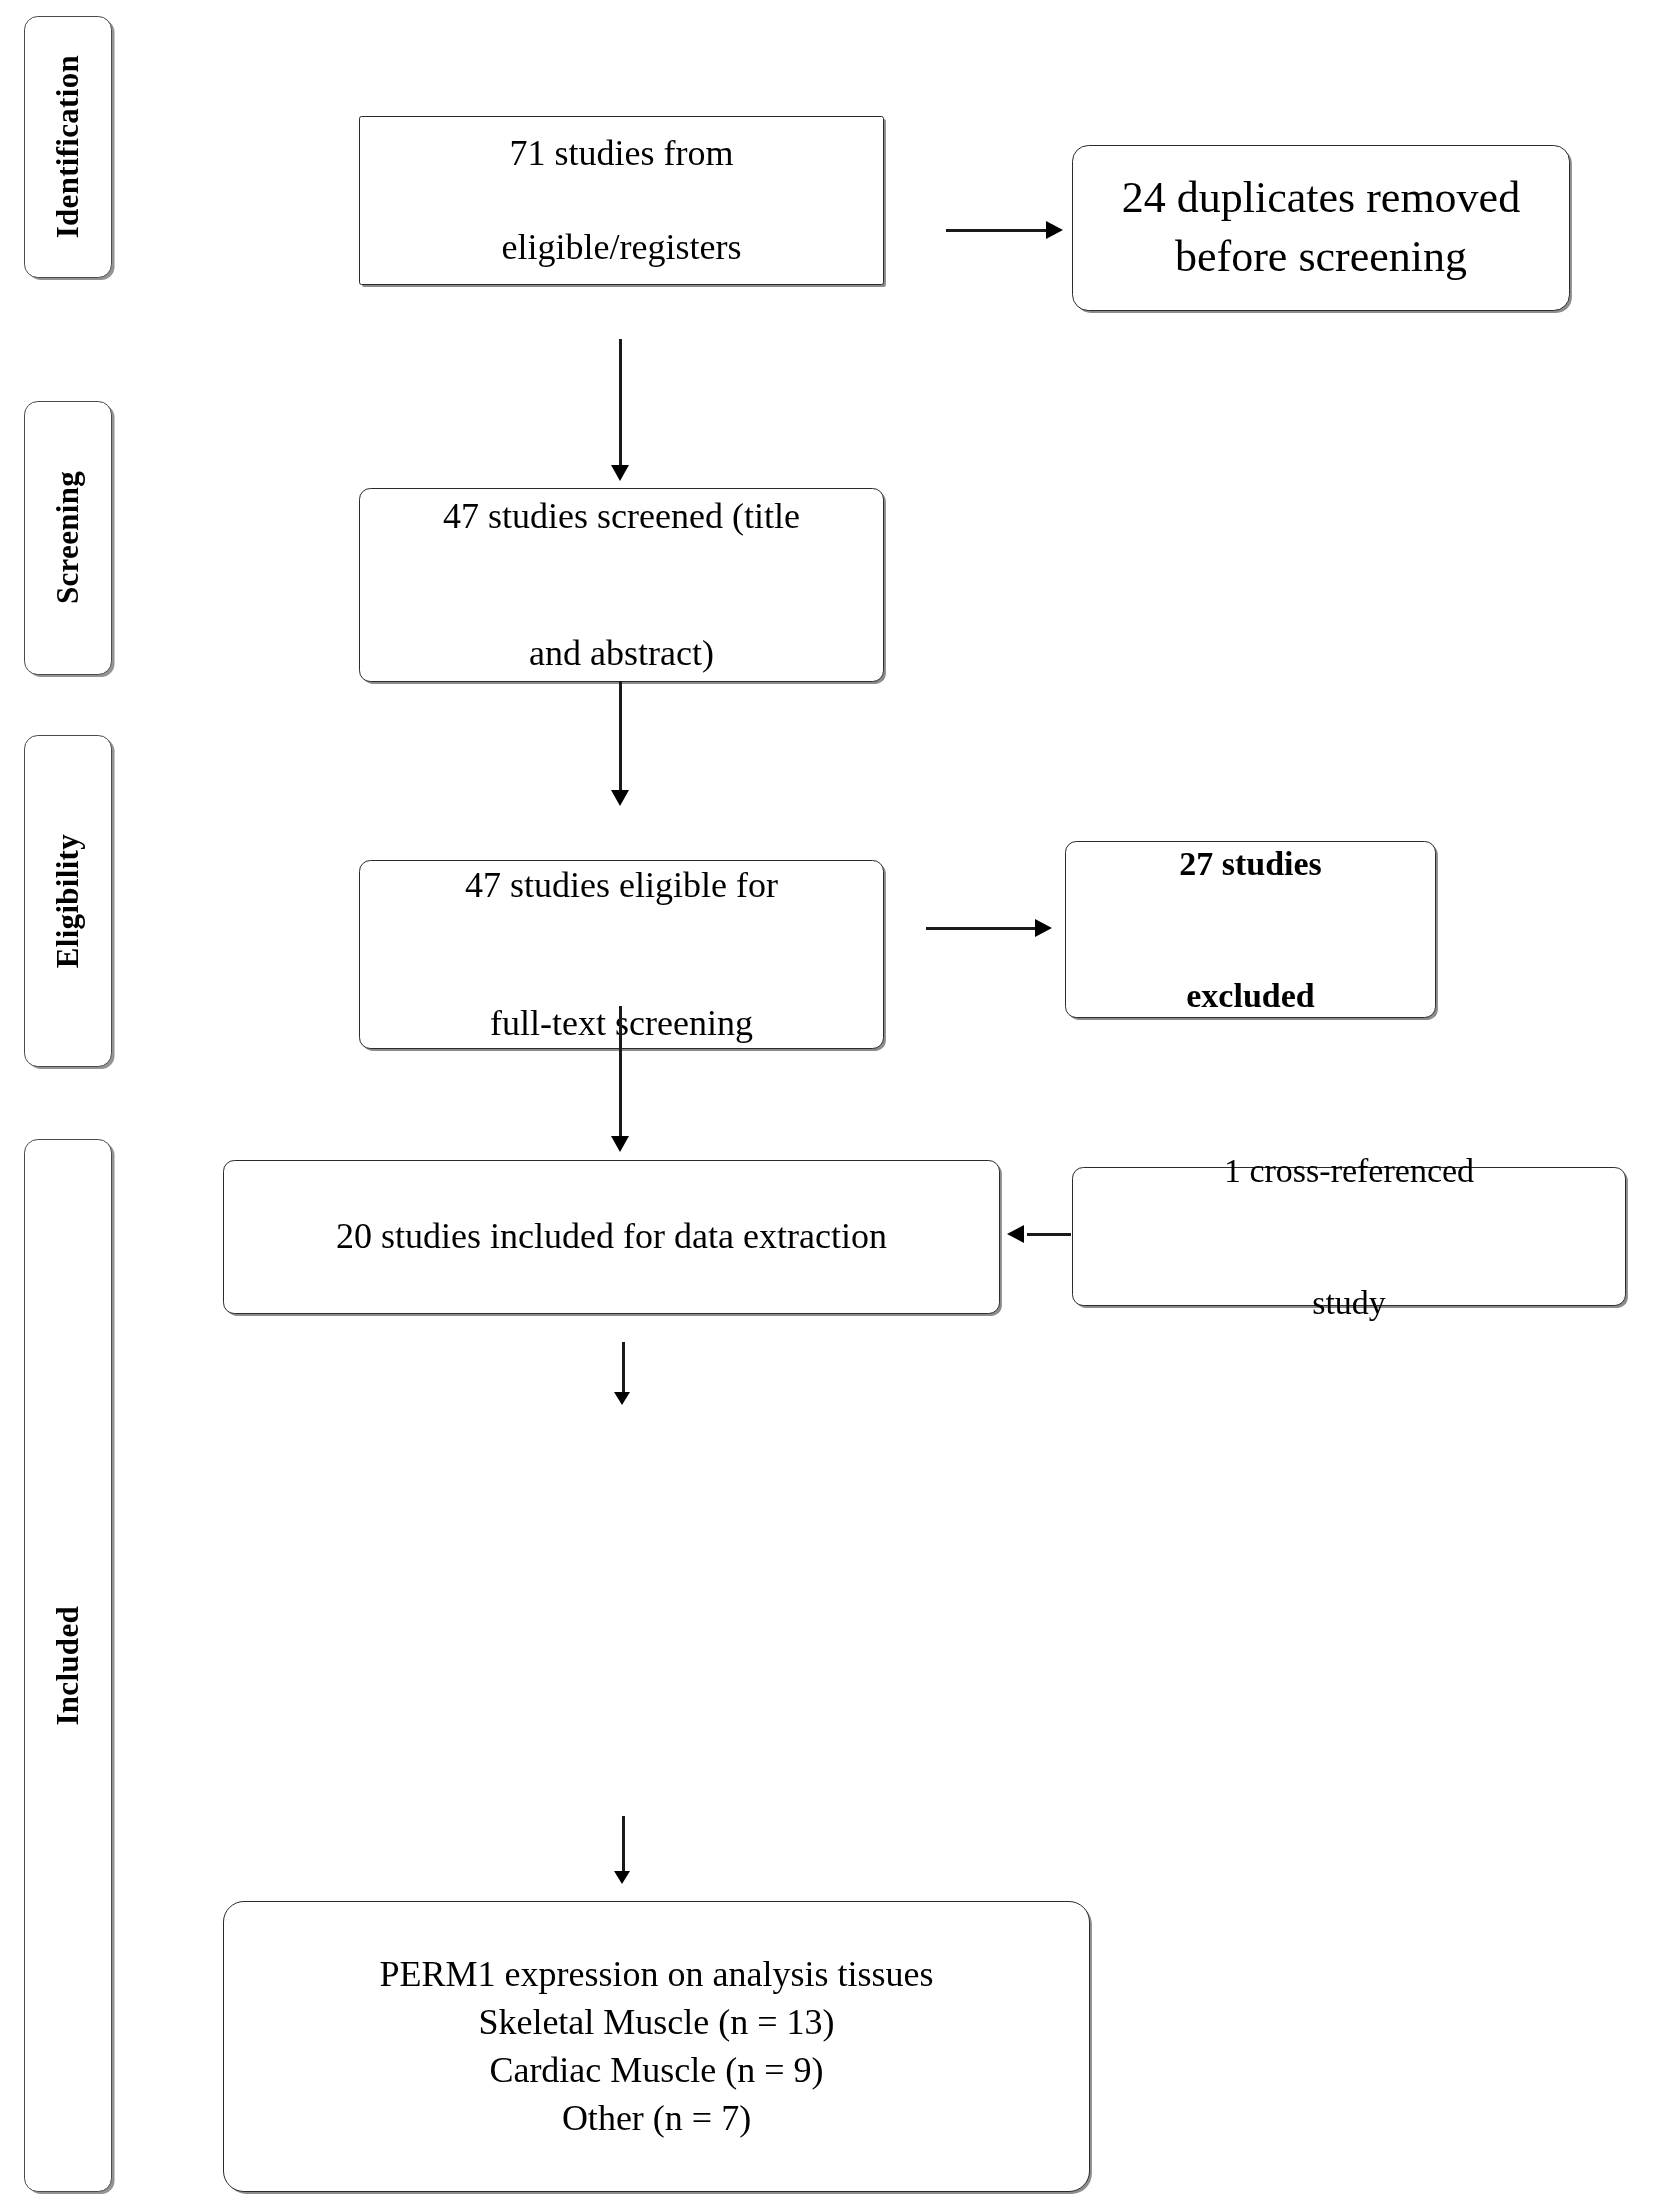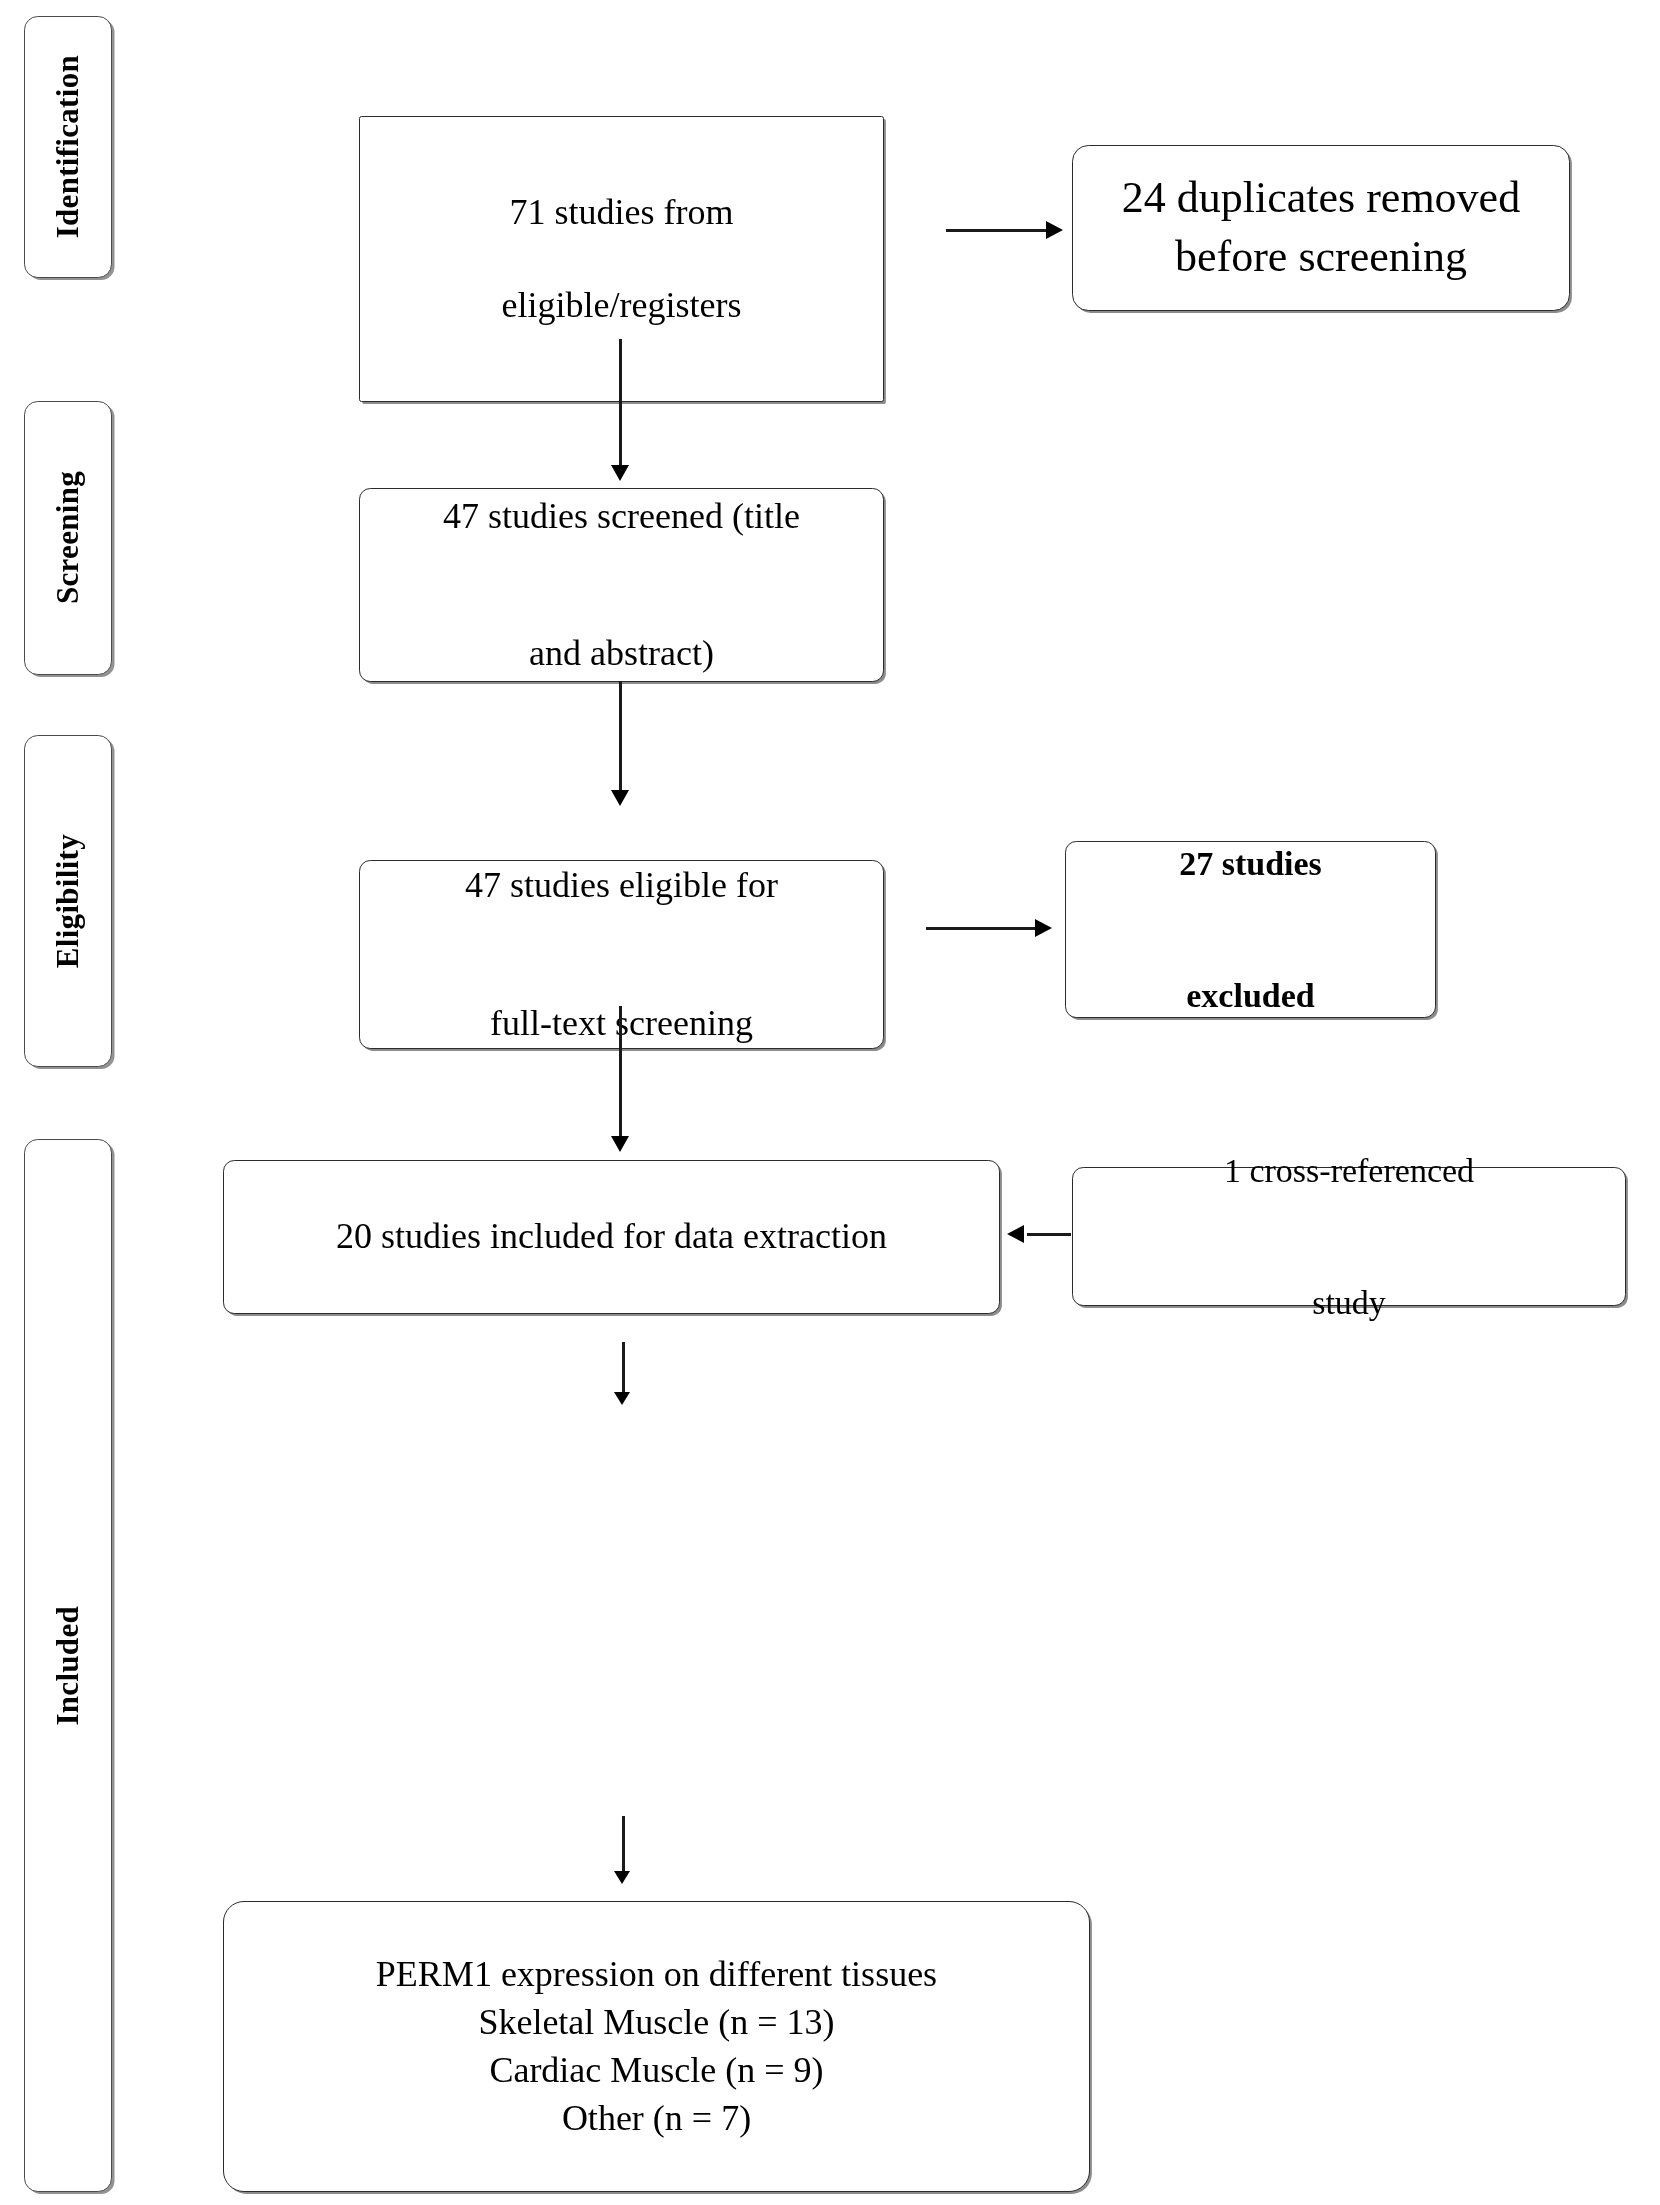--- a/index.html
+++ b/index.html
@@ -105,21 +105,21 @@
     border-bottom: 9.4px solid transparent;
     border-right: 17.5px solid #000000;
   }
 
   
   #stage-identification { left: 24px;  top: 15.7px;   width: 88px; height: 262px; }
   #stage-screening      { left: 24px;  top: 401px;  width: 88px; height: 274px; }
   #stage-eligibility    { left: 24px;  top: 735px; width: 88px; height: 332px; }
   #stage-included       { left: 24px;  top: 1139px; width: 88px; height: 1053px; }
 
-  #box-identified    { left: 359px;  top: 116px;  width: 525px;  height: 286px;  font-size: 36px; }
+  #box-identified    { left: 359px;  top: 116px;  width: 525px;  height: 169px;  font-size: 36px; }
   #box-duplicates    { left: 1072px; top: 145px;  width: 498px;  height: 166px;  font-size: 44px; }
   #box-screened      { left: 359px;  top: 488px;  width: 525px;  height: 194px;  font-size: 36px; }
   #box-eligible      { left: 359px;  top: 860px; width: 525px;  height: 189px;  font-size: 36px; }
   #box-excluded      { left: 1065px; top: 841px; width: 371px;  height: 177px;  font-size: 34px; font-weight: bold; }
   #box-extraction    { left: 223px;  top: 1160px; width: 777px; height: 154px;  font-size: 36px; }
   #box-crossref      { left: 1072px; top: 1167px; width: 554px;  height: 139px;  font-size: 34px; }
   #box-perm1         { left: 220px;  top: 1427px; width: 833px; height: 341px;  font-size: 36px; }
   #box-tissues       { left: 223px;  top: 1901px; width: 867px; height: 291px;  font-size: 36px; }
 
   
@@ -193,21 +193,21 @@
     <span class="line">20 studies included for data extraction</span>
   </div>
 
   <div class="box rounded-sm shadowed wide-leading" id="box-crossref">
     <span class="line">1 cross-referenced</span>
     <span class="line">study</span>
   </div>
 
 
   <div class="box rounded-lg shadowed tight" id="box-tissues">
-    <span class="line">PERM1 expression on different tissues</span>
+    <span class="line">PERM1 expression on analysis tissues</span>
     <span class="line">Skeletal Muscle (n = 13)</span>
     <span class="line">Cardiac Muscle (n = 9)</span>
     <span class="line">Other (n = 7)</span>
   </div>
 
   <div class="vline" id="conn-1-3-line"></div>
   <div class="vhead" id="conn-1-3-head"></div>
 
   <div class="vline" id="conn-3-4-line"></div>
   <div class="vhead" id="conn-3-4-head"></div>

